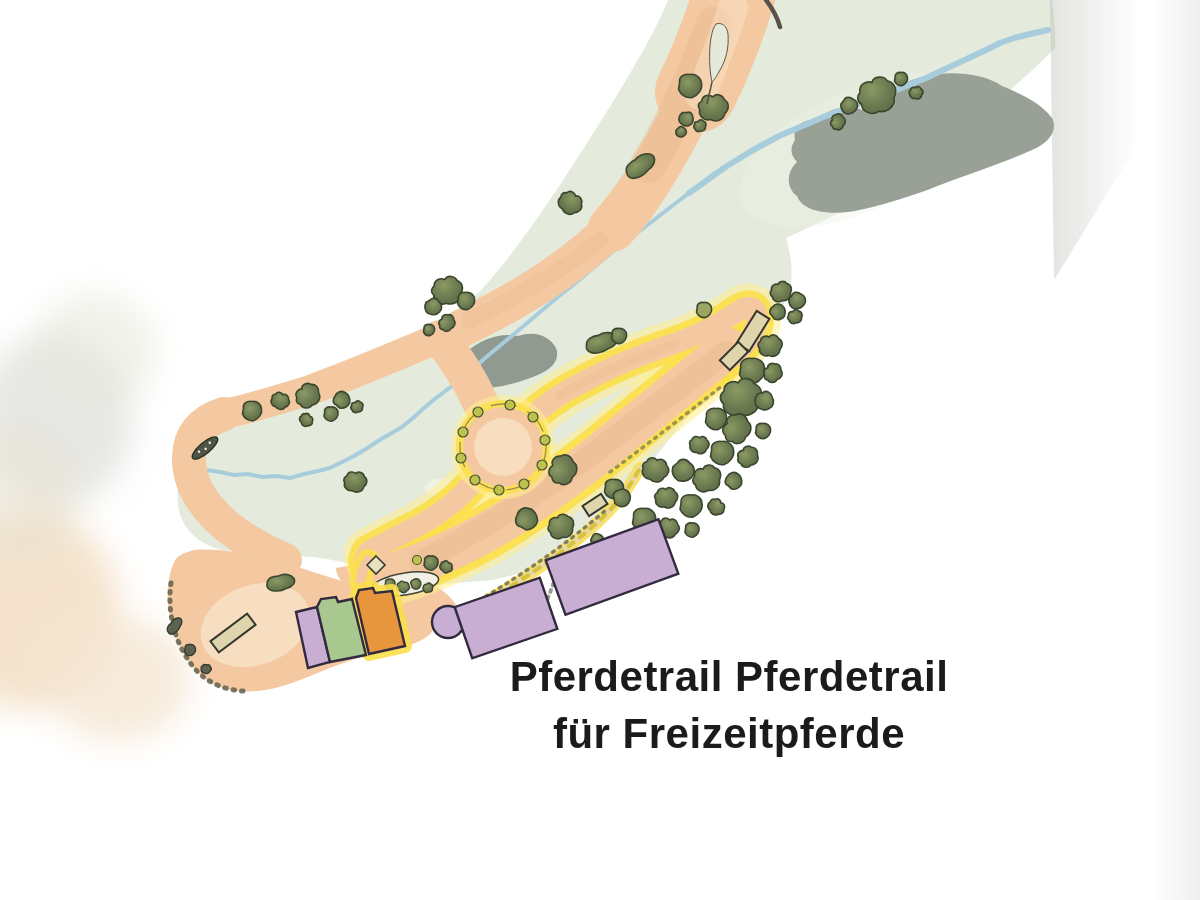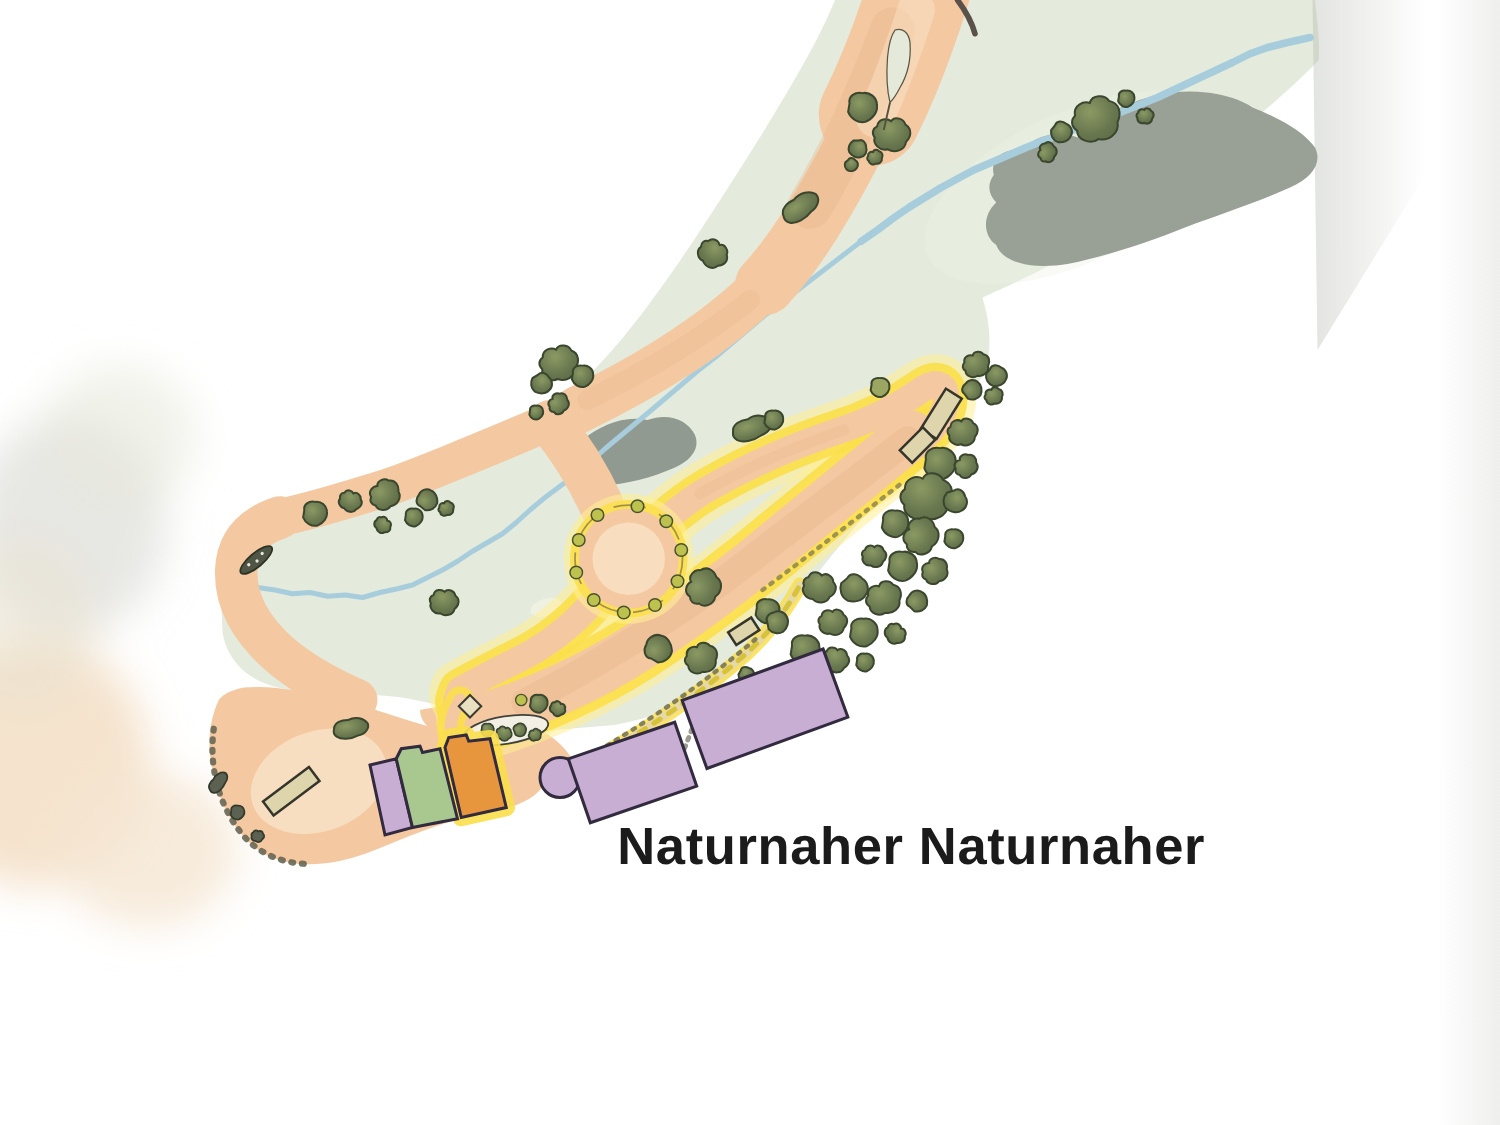--- a/index.html
+++ b/index.html
@@ -296,15 +296,16 @@
     <g transform="translate(595,505) rotate(-33)">
           <rect x="-11" y="-6" width="22" height="12"></rect>
         </g>
     <g transform="translate(233,633) rotate(-37)">
           <rect x="-23" y="-7" width="46" height="14"></rect>
         </g>
   </g>
 </svg>
 
 <div class="caption">
-  <div>Naturnaher Naturnaher</div>
+  <div>Pferdetrail Pferdetrail</div>
+  <div>für Freizeitpferde</div>
 </div>
 </div>
 
 </body></html>

